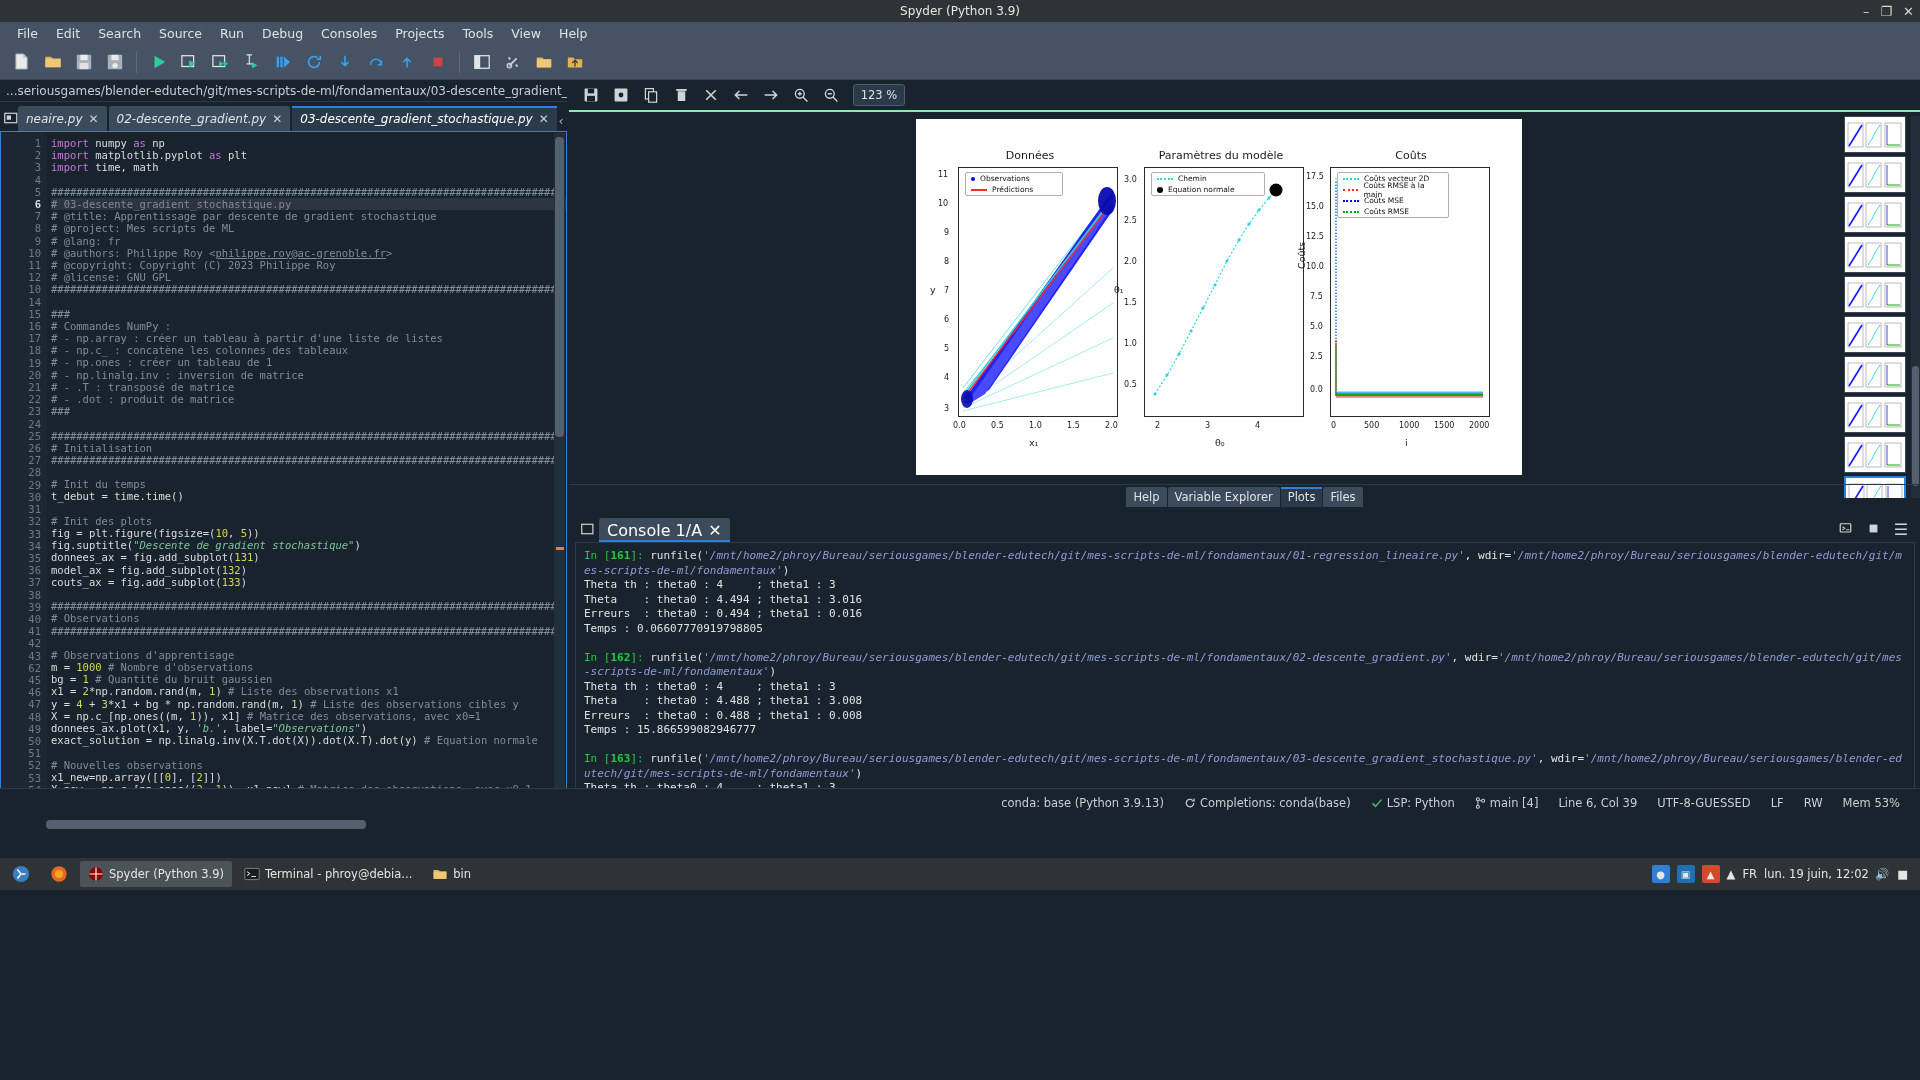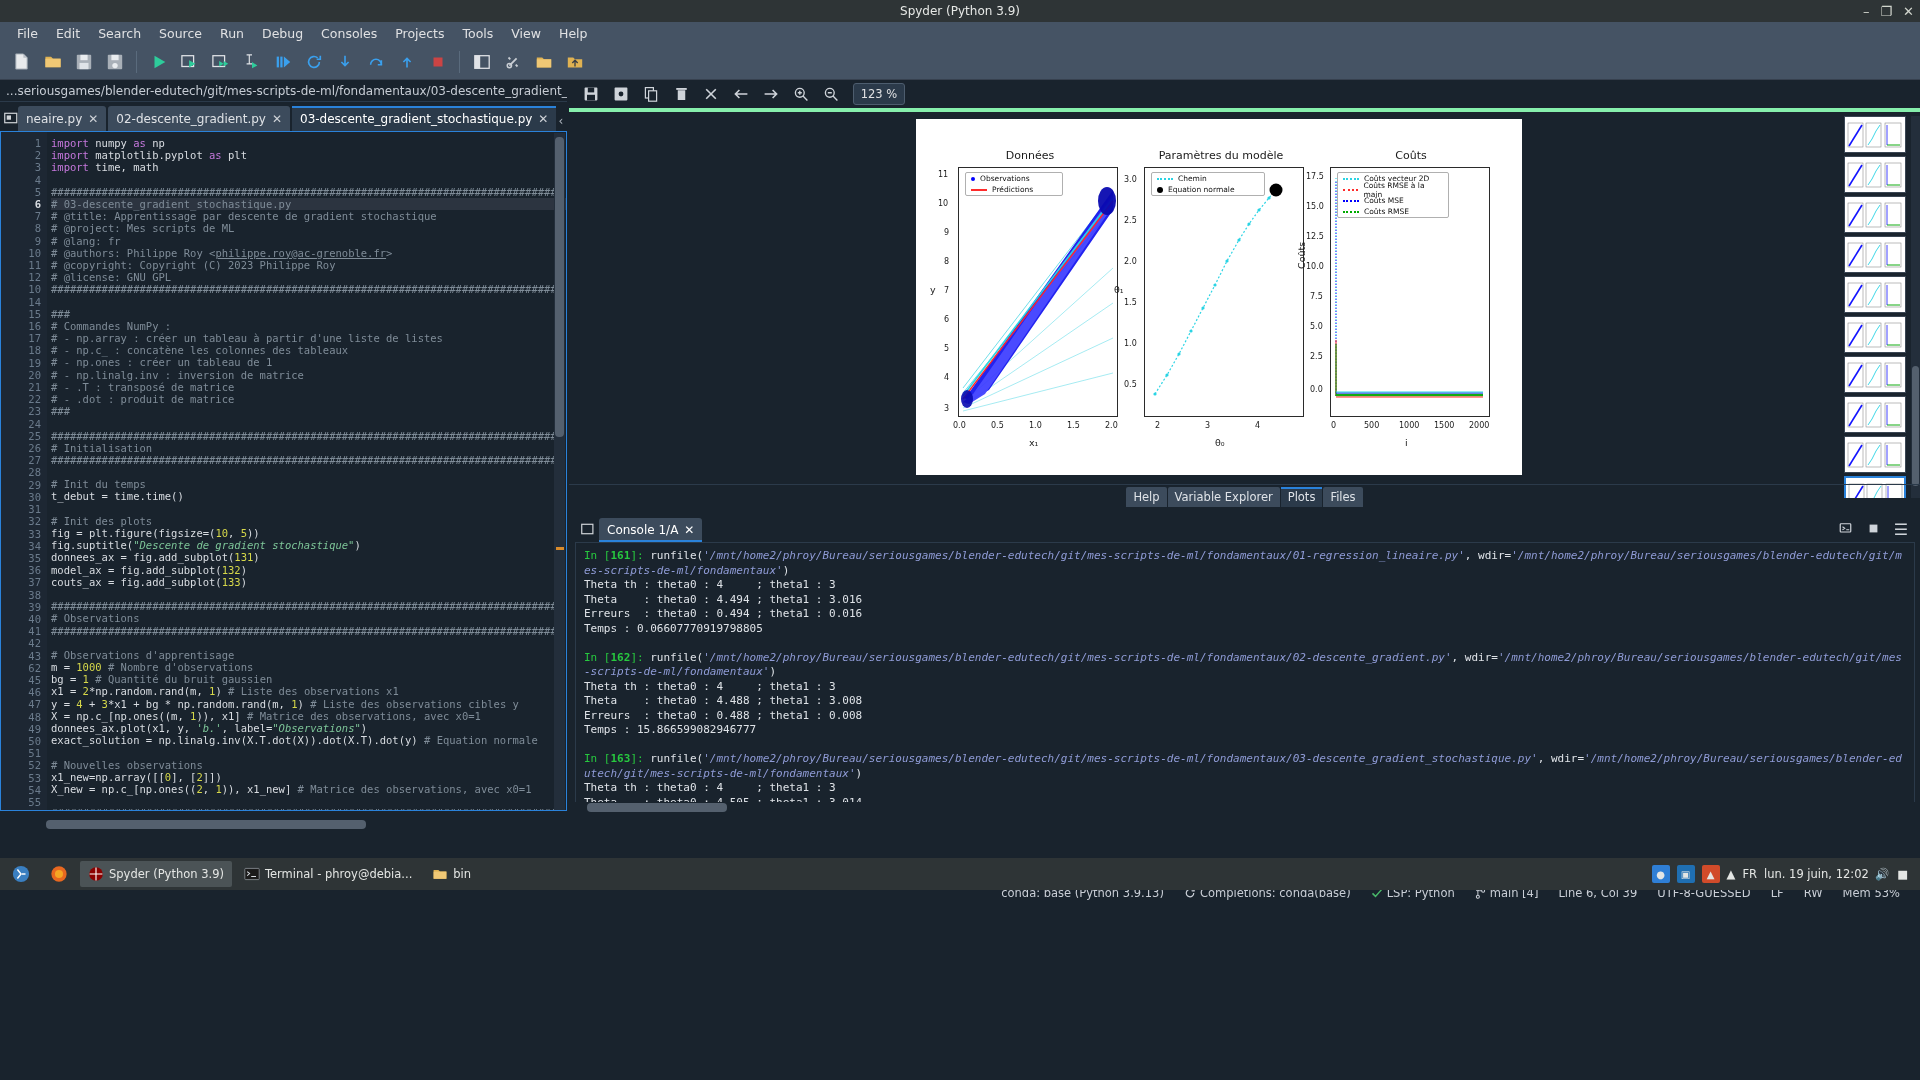--- a/index.html
+++ b/index.html
@@ -64,21 +64,21 @@
     position: absolute; left: 0; top: 80px; width: 567px; height: 755px;
     background: #19232d;
   }
   #crumb {
     height: 22px; background: #19232d; color: #c6ccd4; font-size: 12px;
     display: flex; align-items: center; padding-left: 6px;
     border-bottom: 1px solid #2b3a4a; white-space: nowrap; overflow: hidden;
   }
   #tabstrip {
     height: 29px; background: #19232d; display: flex; align-items: flex-end;
-    padding-left: 4px; position: relative;
+    padding-left: 4px; position: relative; font-style: italic;
   }
   .tab-icon {
     width: 22px; height: 26px; display: flex; align-items: center;
     justify-content: center; color: #d0d4d8;
   }
   .etab {
     height: 25px; display: flex; align-items: center; gap: 6px;
     padding: 0 8px; font-size: 12px; color: #dfe2e6;
     background: #3c4b5c; margin-right: 2px; border-radius: 3px 3px 0 0;
     white-space: nowrap; cursor: pointer; position: relative;
@@ -143,21 +143,21 @@
     background: #19232d;
   }
 
   
   #plots-panel {
     position: absolute; left: 0; top: 0; width: 1351px; height: 428px;
     background: #19232d;
   }
   #plots-toolbar {
     height: 32px; display: flex; align-items: center; padding: 0 8px; gap: 2px;
-    border-bottom: 4px solid #86efac;
+    border-bottom: 2px solid #86efac;
   }
   .pt-btn {
     width: 28px; height: 24px; display: flex; align-items: center;
     justify-content: center; cursor: pointer; color: #cfd4da;
   }
   .zoombox {
     width: 52px; height: 22px; background: #2b3a4a; border: 1px solid #4d5d6e;
     border-radius: 3px; color: #e0e1e3; font-size: 11.5px;
     display: flex; align-items: center; justify-content: center; margin-left: 6px;
   }
@@ -210,21 +210,21 @@
   #console-header {
     height: 30px; display: flex; align-items: flex-end; padding-left: 8px;
     position: relative;
   }
   #console-header .cicon {
     width: 22px; height: 26px; display: flex; align-items: center;
     justify-content: center; color: #d0d4d8;
   }
   .ctab {
     height: 24px; display: flex; align-items: center; gap: 6px;
-    padding: 0 8px; font-size: 12px; color: #fff; background: #3c4b5c;
+    padding: 0 8px; font-size: 16px; color: #fff; background: #3c4b5c;
     border-radius: 3px 3px 0 0; position: relative; cursor: pointer;
   }
   .ctab::after {
     content:''; position:absolute; left:0; right:0; bottom:0; height:2px; background:#2a82da;
   }
   #console-header .ctools {
     margin-left: auto; display: flex; align-items: center; gap: 14px;
     padding: 0 12px 3px 0; color: #cfd4da;
   }
   #console-body {
@@ -245,21 +245,21 @@
     position: absolute; left: 12px; top: 1px; width: 140px; height: 9px;
     background: #54606e; border-radius: 4px;
   }
   #panel-tabs-console {
     position: absolute; left: 0; bottom: 0; width: 1351px; height: 22px;
     display: flex; align-items: center; justify-content: center; gap: 1px;
   }
 
   
   #statusbar {
-    position: absolute; left: 0; top: 878px; width: 1920px; height: 29px;
+    position: absolute; left: 0; top: 788px; width: 1920px; height: 29px;
     background: #19232d; display: flex; align-items: center;
     color: #c9ced6; font-size: 11.5px; padding: 0 10px; gap: 0;
     border-top: 1px solid #2b3a4a;
   }
   #statusbar .sitem { padding: 0 10px; white-space: nowrap; display: flex; align-items: center; gap: 4px; }
 
   
   #taskbar {
     position: absolute; left: 0; top: 858px; width: 1920px; height: 32px;
     background: #2e3436; display: flex; align-items: center; padding: 0 4px; gap: 4px;

